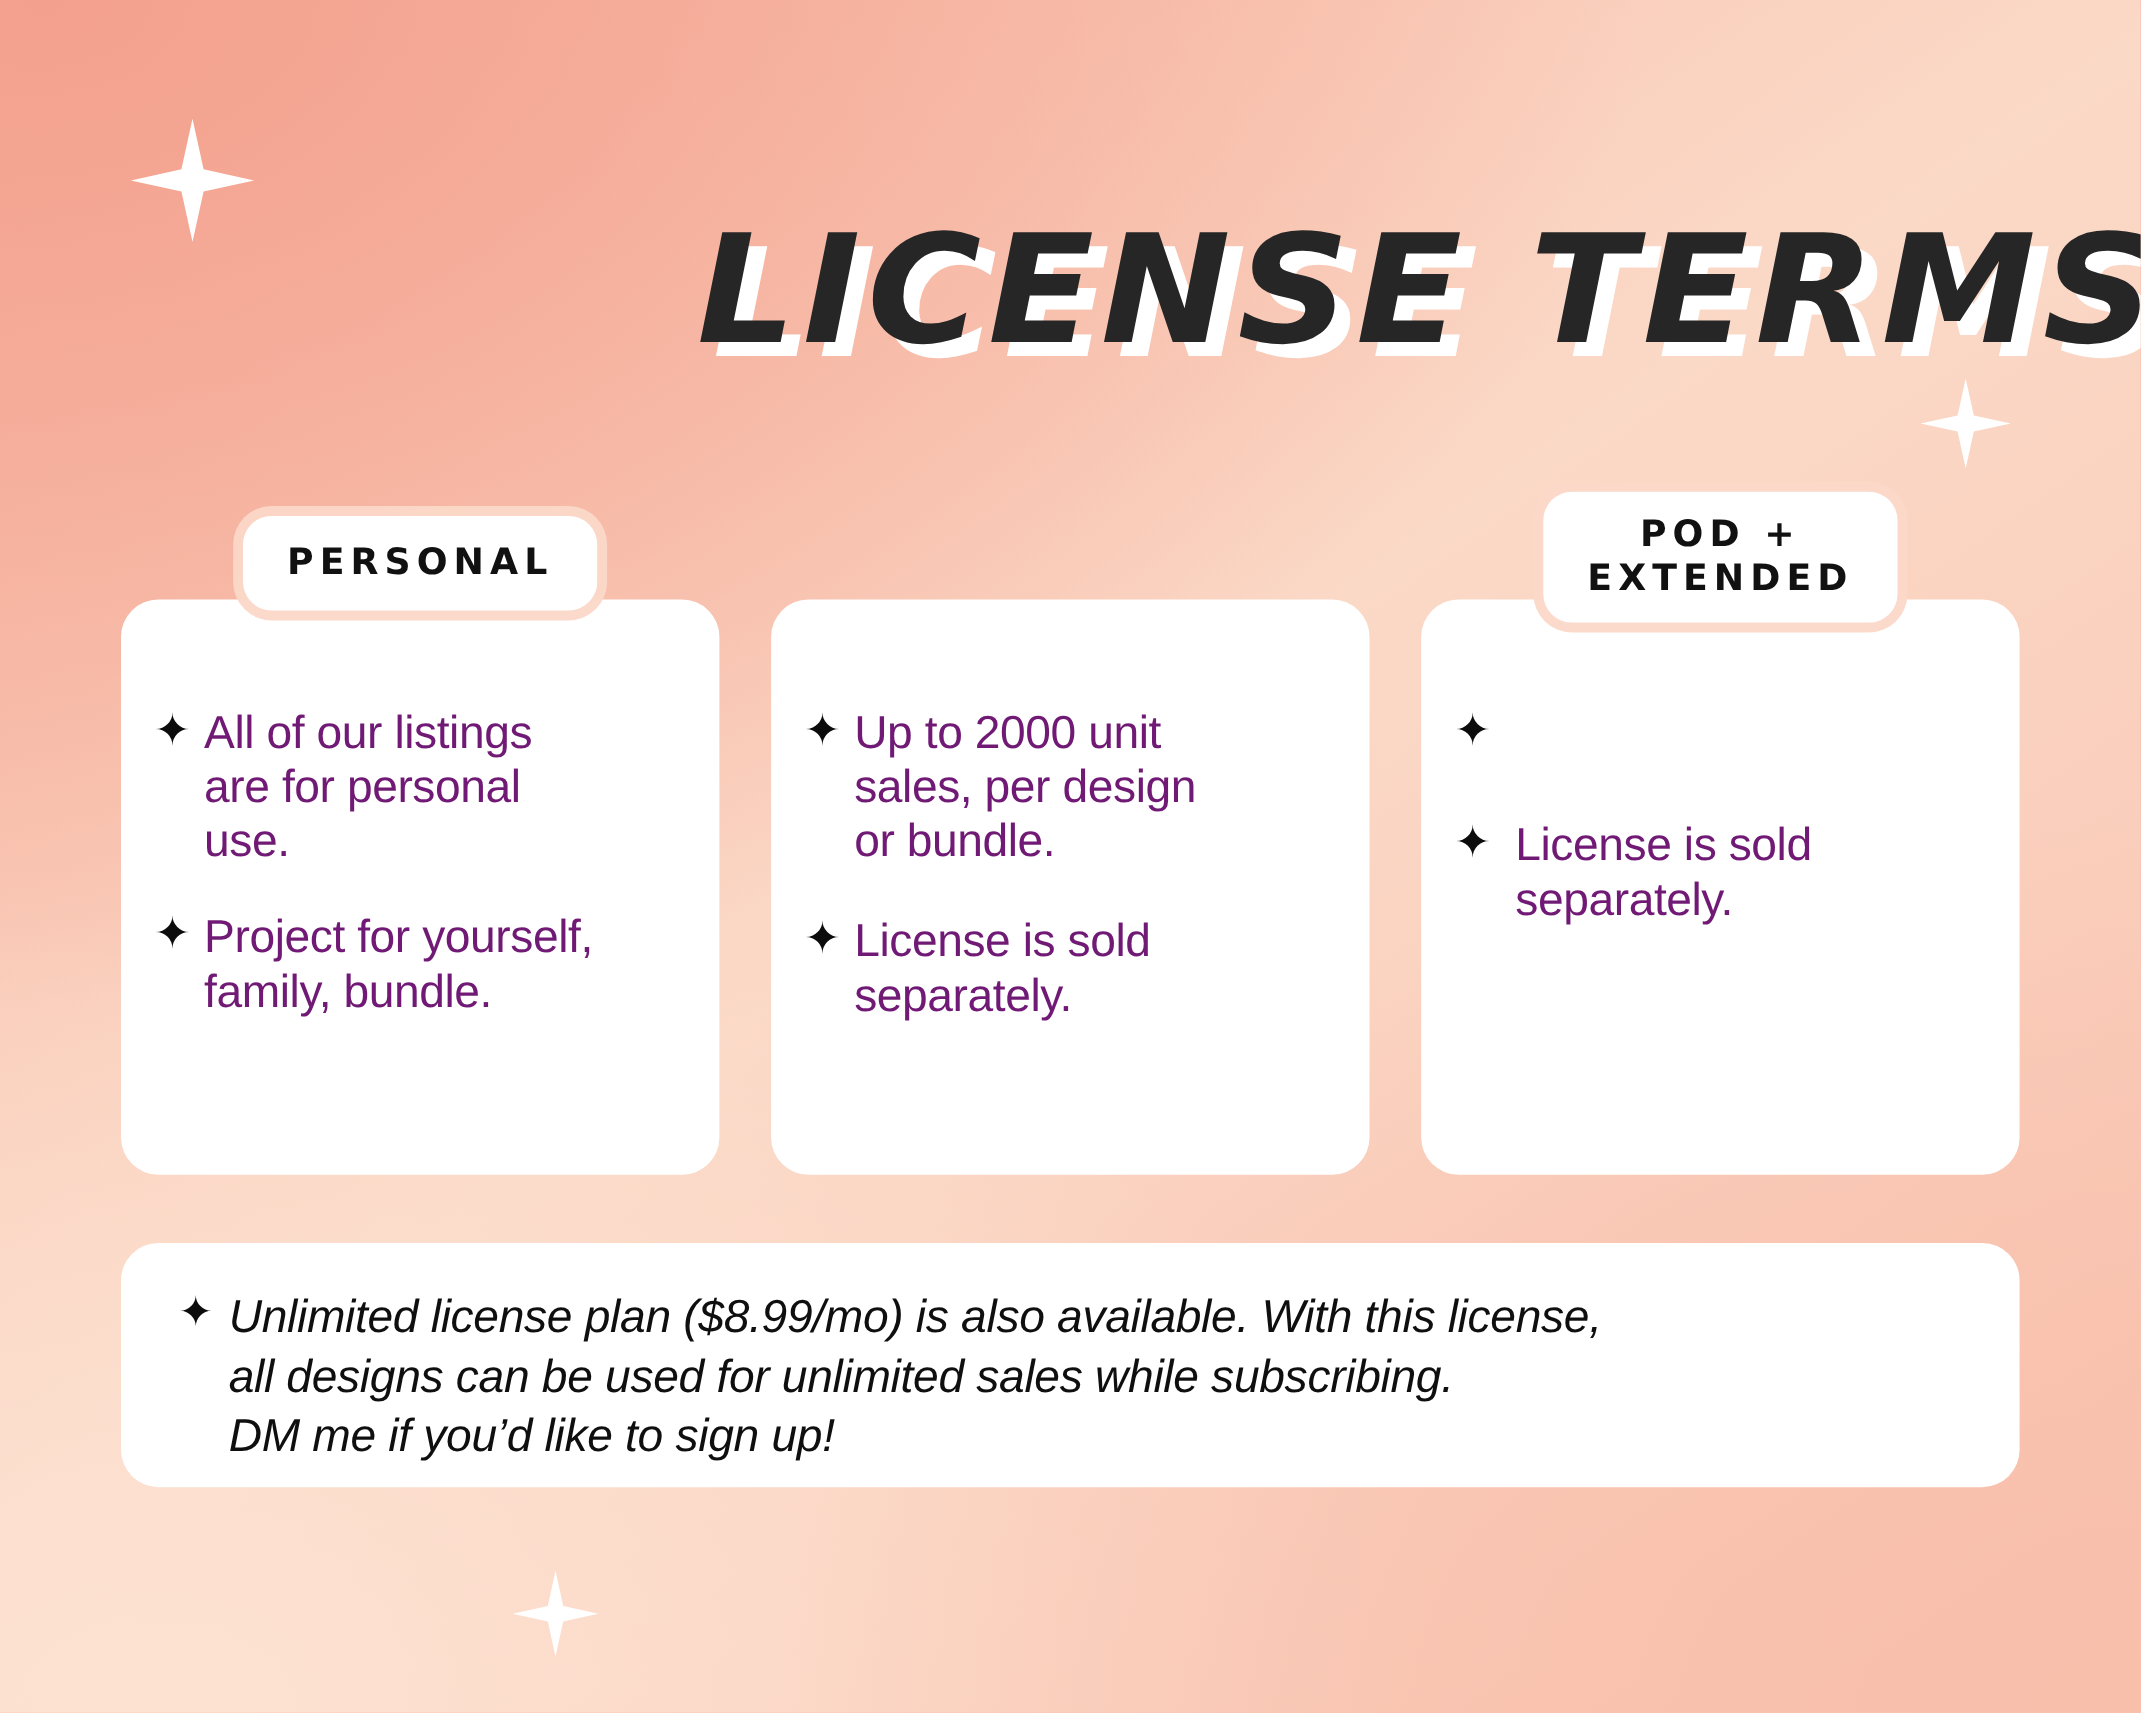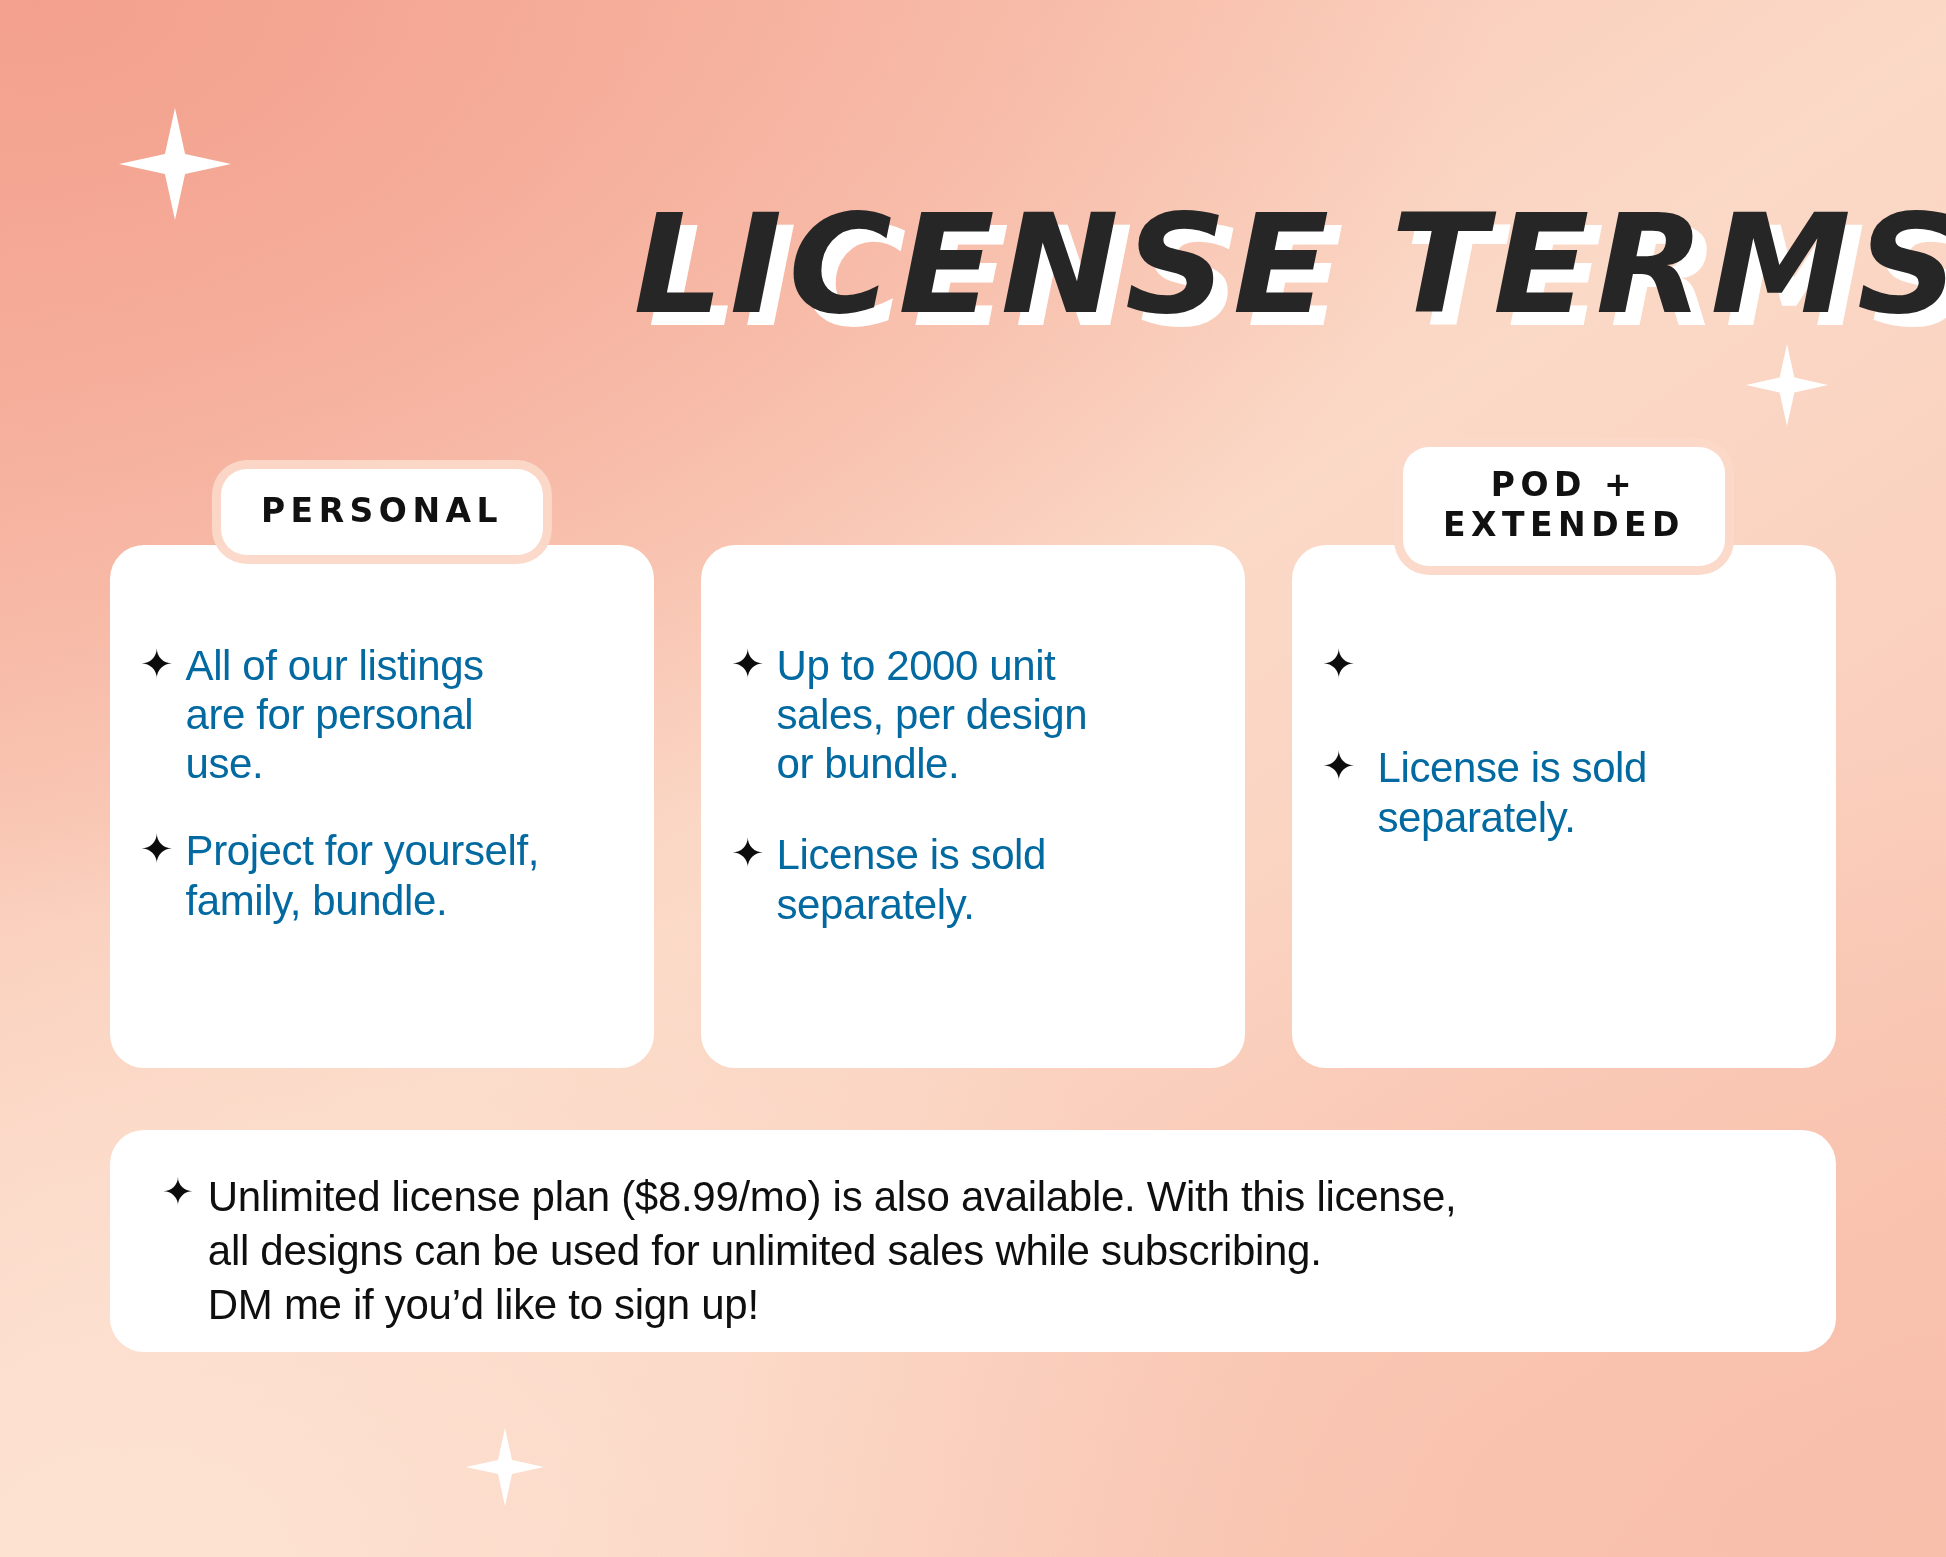--- a/index.html
+++ b/index.html
@@ -109,21 +109,21 @@
     line-height:1.16;
     color:#0c0c0c;
     margin-right:12px;
     font-family:"DejaVu Sans", sans-serif;
   }
   .btext {
     font-family:"Liberation Sans", sans-serif;
     font-weight:400;
     font-size:42px;
     line-height:1.17;
-    color:#0369a1;
+    color:#701a75;
     letter-spacing:-0.4px;
     white-space:pre-line;
   }
   .col-3 .star { margin-right:22px; }
   .col-3 .bullet { margin-bottom:56px; }
   .col-2 .bullet { margin-bottom:42px; }
 
   
   #banner {
     position:absolute;
@@ -139,20 +139,21 @@
   }
   #banner .star { font-size:38px; margin-right:14px; line-height:1.2; }
   #banner-text {
     font-family:"Liberation Sans", sans-serif;
     font-weight:400;
     font-size:42px;
     line-height:1.28;
     color:#0f0f0f;
     letter-spacing:-0.3px;
     white-space:pre-line;
+    font-style:italic;
   }
 </style>
 </head>
 <body>
 
 <div id="bg"></div>
 
 <div class="sparkle" id="sp1"></div>
 <div class="sparkle" id="sp2"></div>
 <div class="sparkle" id="sp3"></div>

